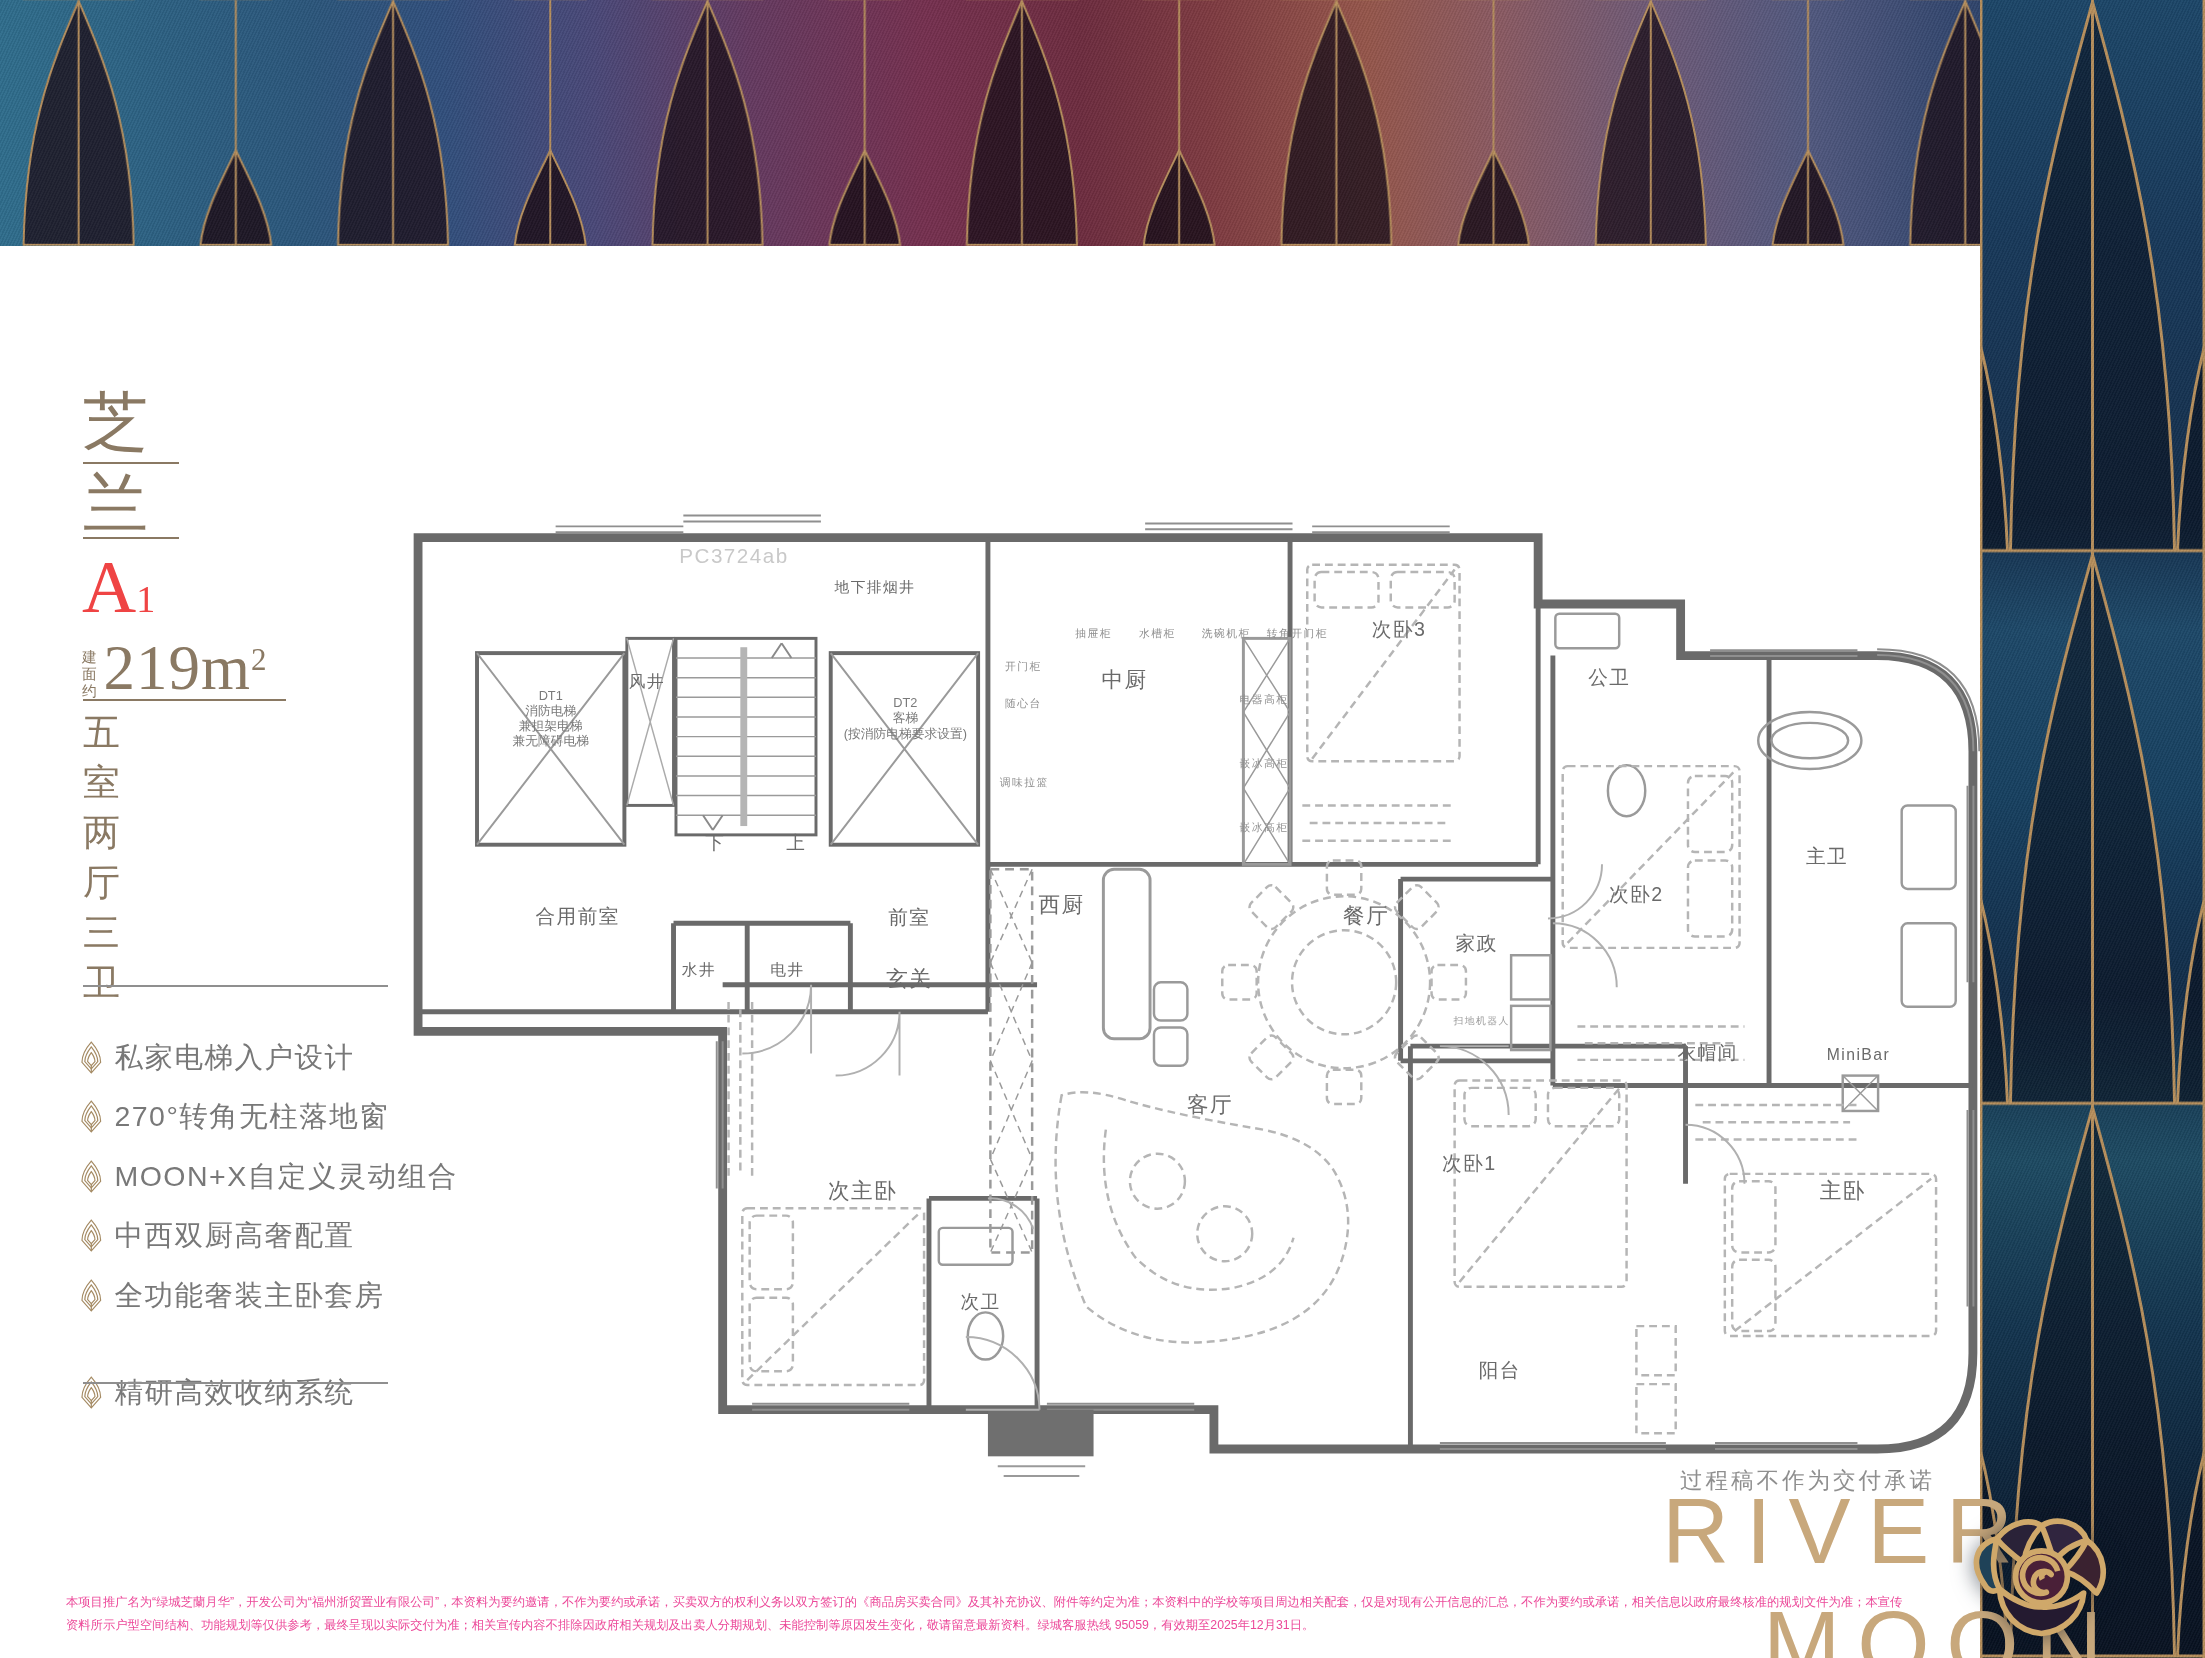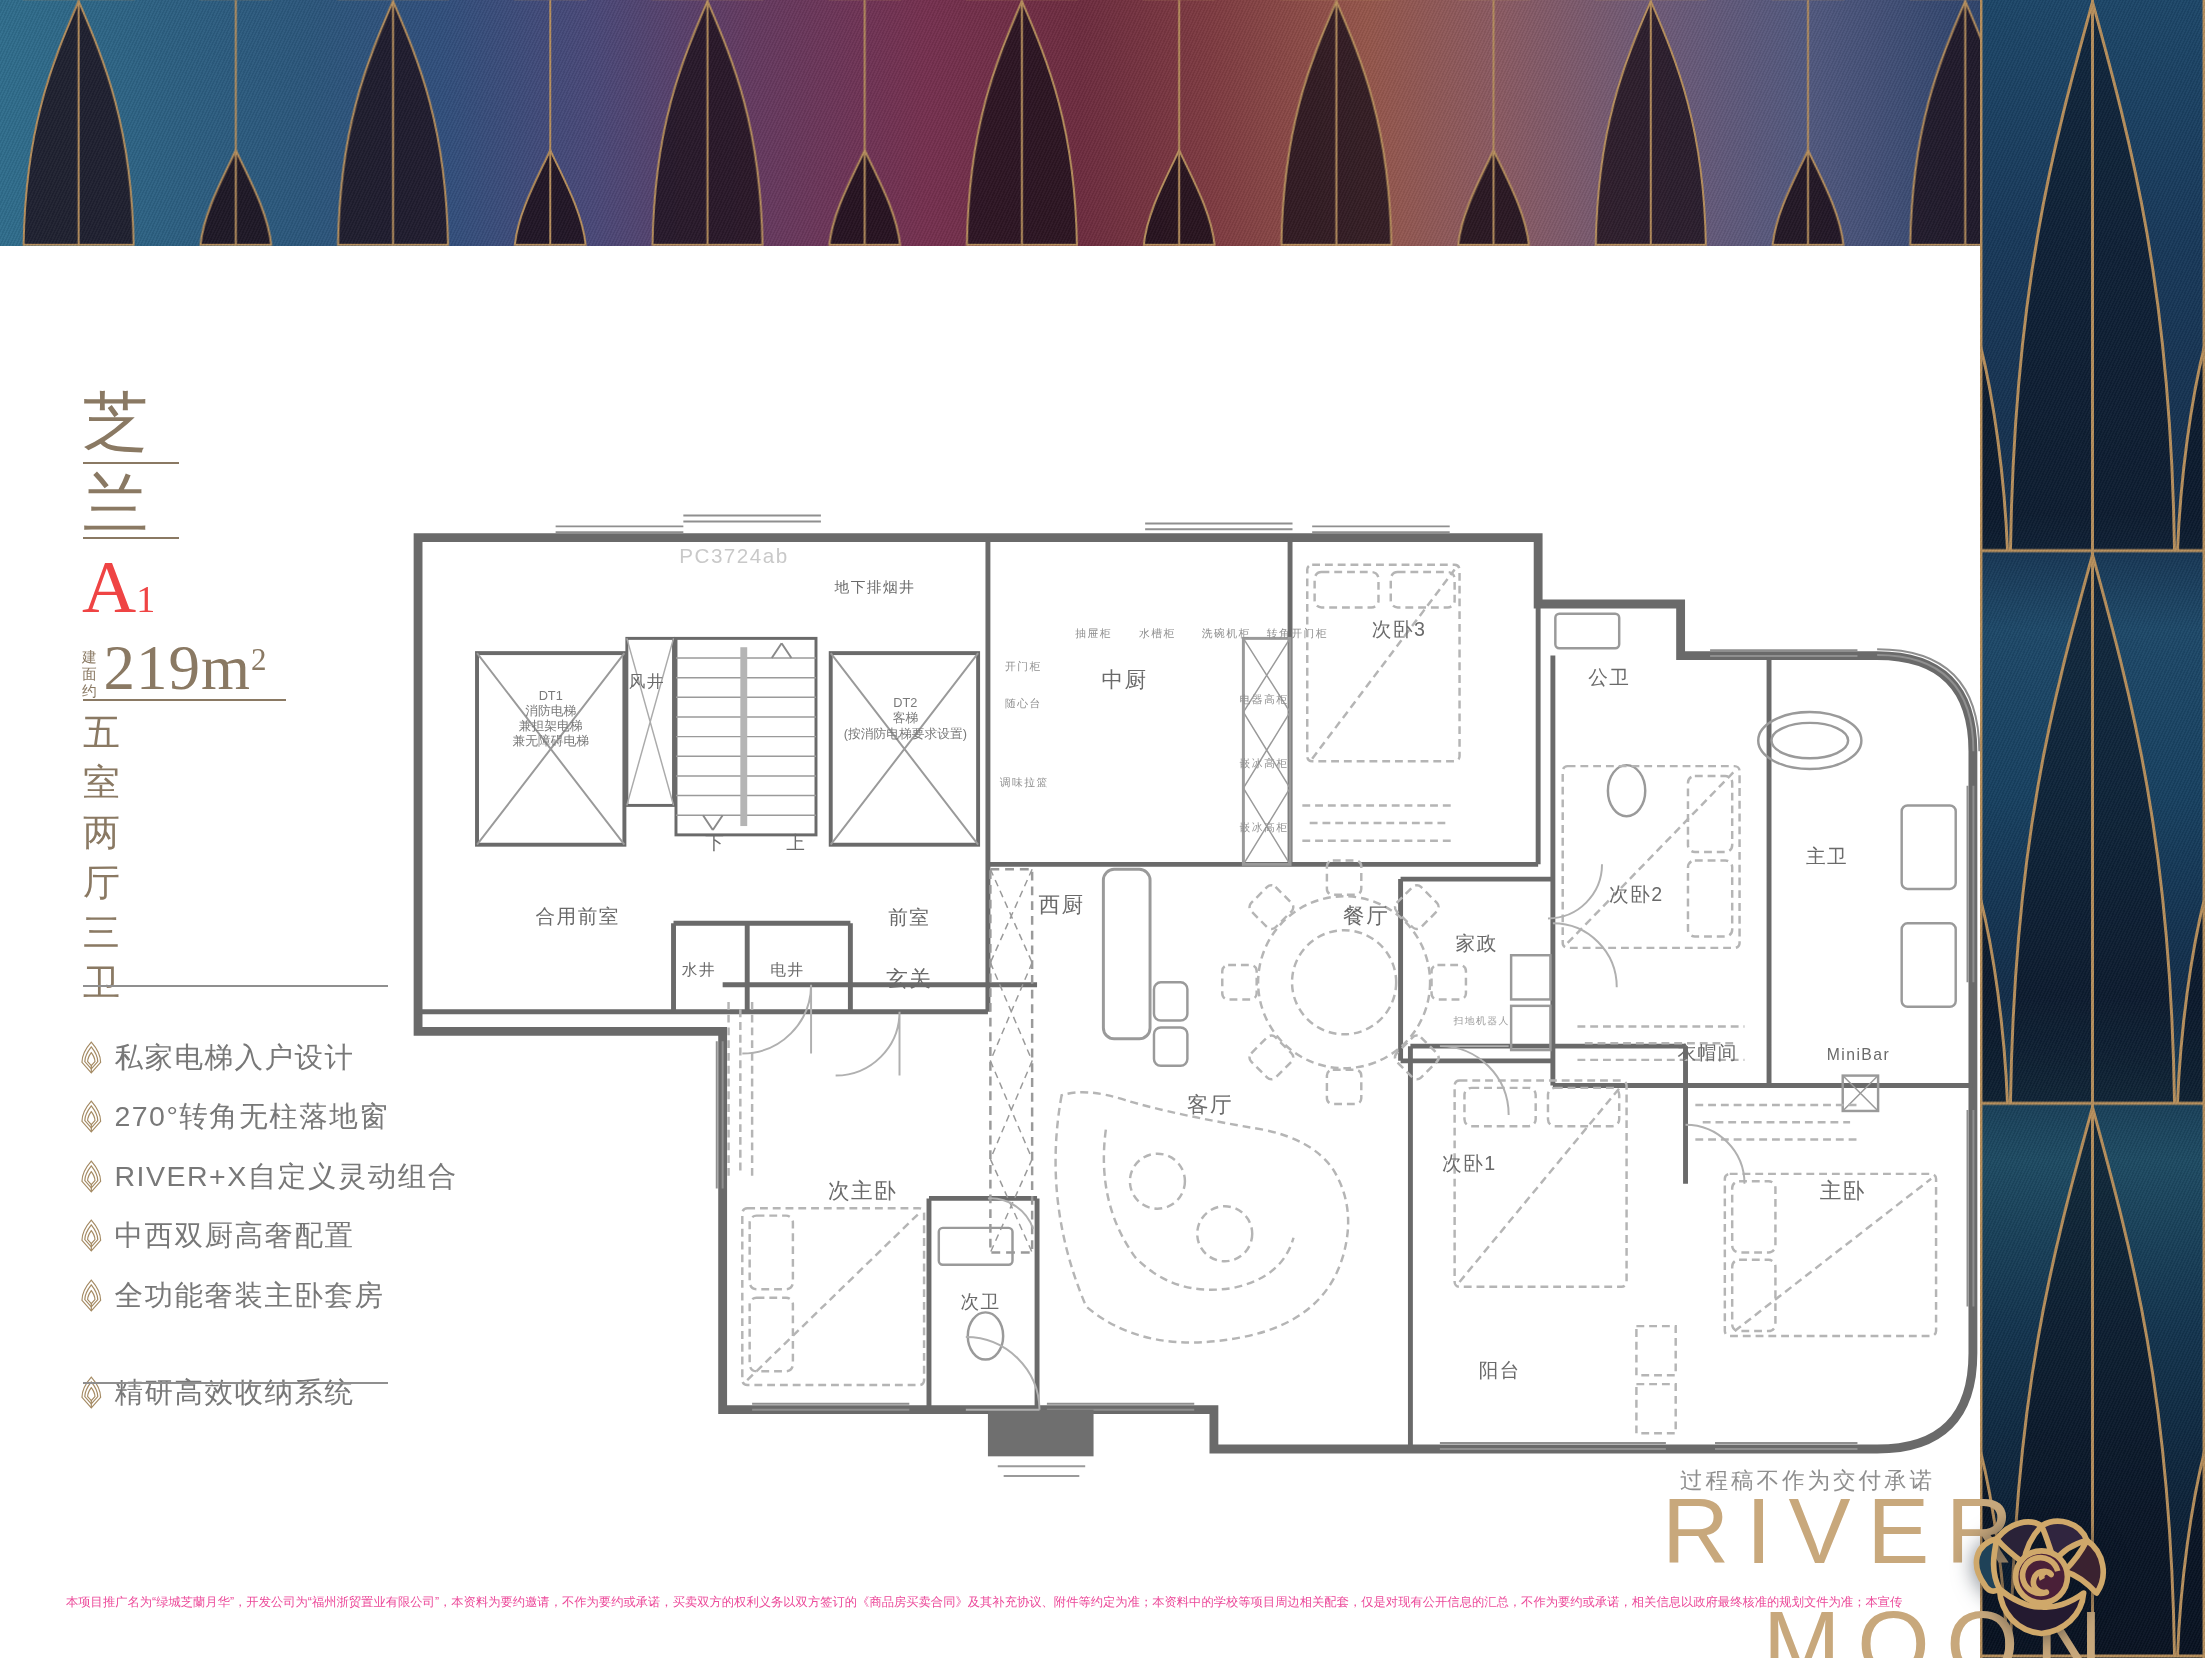--- a/index.html
+++ b/index.html
@@ -116,21 +116,21 @@
         <div class="feature-row" style="top: 1097px;">
           <svg class="ficon" viewBox="0 0 50 72" width="24.6" height="35">
             <use href="#fan-icon"></use>
           </svg>
           <span class="ftext">270°转角无柱落地窗</span>
         </div>
         <div class="feature-row" style="top: 1157px;">
           <svg class="ficon" viewBox="0 0 50 72" width="24.6" height="35">
             <use href="#fan-icon"></use>
           </svg>
-          <span class="ftext">RIVER+X自定义灵动组合</span>
+          <span class="ftext">MOON+X自定义灵动组合</span>
         </div>
         <div class="feature-row" style="top: 1216px;">
           <svg class="ficon" viewBox="0 0 50 72" width="24.6" height="35">
             <use href="#fan-icon"></use>
           </svg>
           <span class="ftext">中西双厨高奢配置</span>
         </div>
         <div class="feature-row" style="top: 1276px;">
           <svg class="ficon" viewBox="0 0 50 72" width="24.6" height="35">
             <use href="#fan-icon"></use>
@@ -322,16 +322,17 @@
       <path d="M100,22 C120,10 148,18 156,40 C140,44 126,52 116,66 C110,50 106,34 100,22 Z" fill="#30253f"></path>
       <path d="M156,40 C178,55 182,85 168,105 C156,92 142,82 128,78 C140,66 150,52 156,40 Z" fill="#3a2230"></path>
       <path d="M48,100 C50,130 70,152 100,155 C128,152 150,132 152,105 C135,118 115,124 100,122 C85,124 62,112 48,100 Z" fill="#241a30"></path>
       <circle cx="100" cy="85" r="32" fill="#4a2038"></circle>
       <path d="M120,78 A22,22 0 1 0 106,104 A13,13 0 1 1 112,82 A6,6 0 1 0 101,88" fill="none"></path>
     </g>
   </svg>
 
   <footer class="footer">
     <div>本项目推广名为“绿城芝蘭月华”，开发公司为“福州浙贸置业有限公司”，本资料为要约邀请，不作为要约或承诺，买卖双方的权利义务以双方签订的《商品房买卖合同》及其补充协议、附件等约定为准；本资料中的学校等项目周边相关配套，仅是对现有公开信息的汇总，不作为要约或承诺，相关信息以政府最终核准的规划文件为准；本宣传</div>
+    <div>资料所示户型空间结构、功能规划等仅供参考，最终呈现以实际交付为准；相关宣传内容不排除因政府相关规划及出卖人分期规划、未能控制等原因发生变化，敬请留意最新资料。绿城客服热线 95059，有效期至2025年12月31日。</div>
   </footer>
 
 </div>
 
 
 </body></html>

